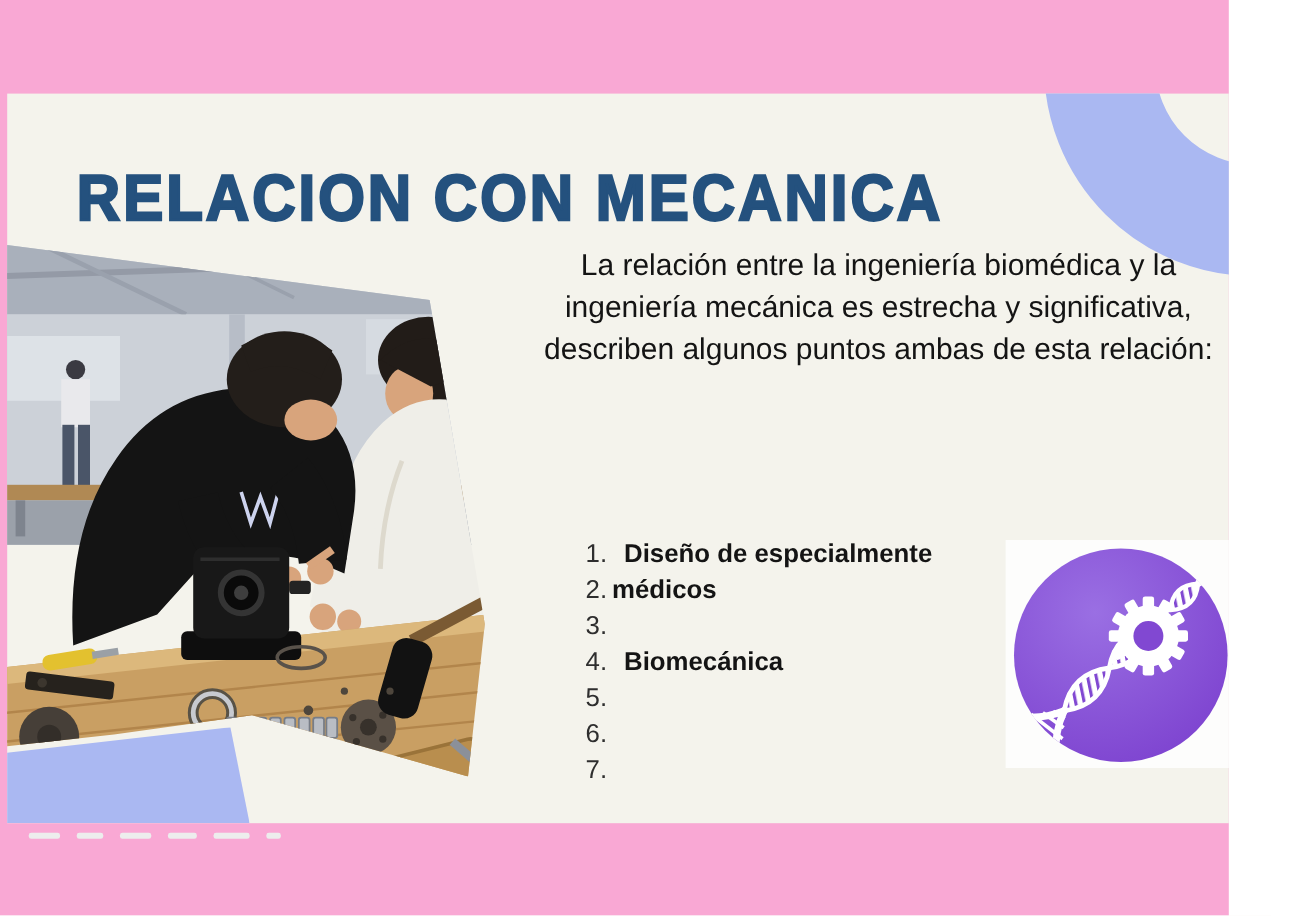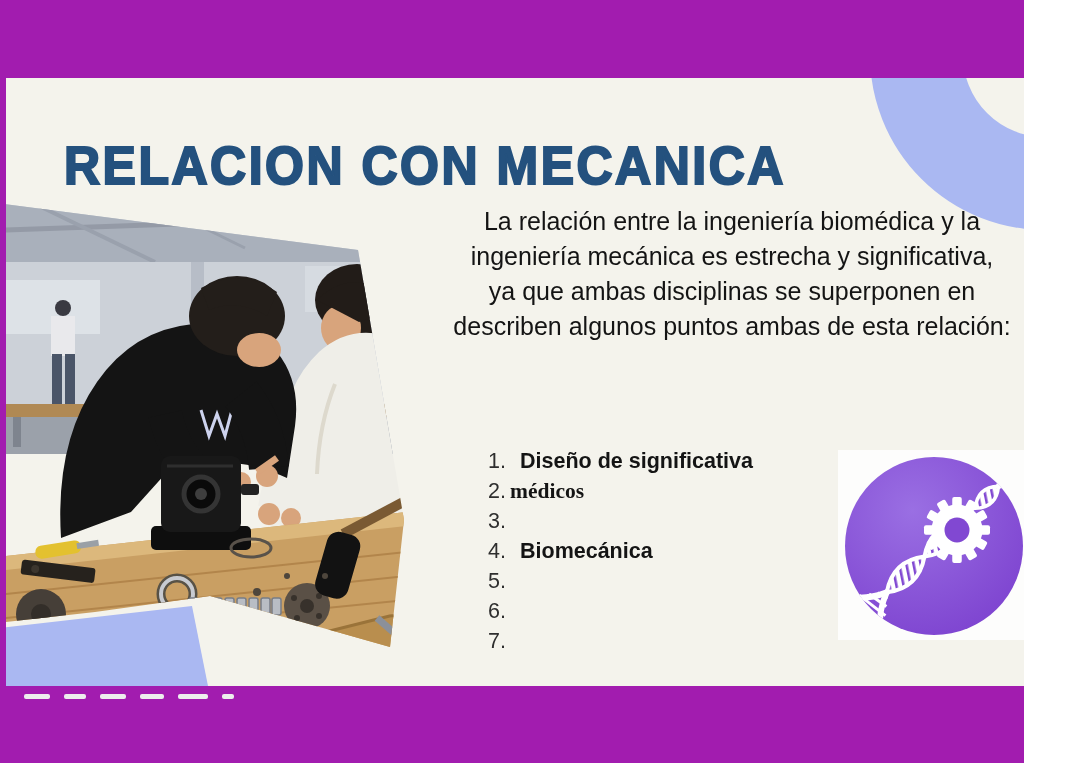--- a/index.html
+++ b/index.html
@@ -1,16 +1,16 @@
 <!DOCTYPE html>
 <html><head>
 <meta charset="utf-8">
 <style>
   html,body{margin:0;padding:0;background:#ffffff;}
-  #canvas{position:relative;width:1024px;height:763px;background:#a21caf;overflow:hidden;
+  #canvas{position:relative;width:1024px;height:763px;background:#f9a8d4;overflow:hidden;
           font-family:"Liberation Sans", sans-serif;}
   
   .slide{position:absolute;left:6px;top:78px;width:1067px;height:608px;background:#f4f3ec;overflow:hidden;}
 
   
   .donut{position:absolute;left:864px;top:-198px;width:350px;height:350px;border-radius:50%;
          border:93px solid #aab8f2;box-sizing:border-box;}
 
   
   .blue-poly{position:absolute;left:-6px;top:528px;width:210px;height:80px;background:#aab8f2;
@@ -21,21 +21,21 @@
          white-space:nowrap;}
 
   .para{position:absolute;left:419px;top:126px;width:614px;text-align:center;color:#141414;
         font-size:25px;font-weight:normal;line-height:35px;}
 
   .keypoints{position:absolute;left:482px;top:368px;font-size:21.5px;line-height:30px;color:#141414;}
   .kp-row{display:flex;align-items:baseline;}
   .kp-num{min-width:24px;font-weight:400;color:#2e2e2e;}
   .kp-label{font-weight:bold;margin-left:8px;}
   .kp-row.tight .kp-num{min-width:22px;}
-  .kp-row.tight .kp-label{margin-left:0px;font-family:Liberation Serif, serif;}
+  .kp-row.tight .kp-label{margin-left:0px;}
 
   
   .photo{position:absolute;left:-1px;top:126px;width:402px;height:444px;
          clip-path:polygon(0 0,353px 46px,399px 316px,385px 443px,205px 392px,90px 408px,0 418px);}
   .photo svg{display:block;}
 
   
   .badge-card{position:absolute;left:832px;top:372px;width:190px;height:190px;background:#fdfdfc;}
 
   
@@ -50,28 +50,27 @@
   <div class="slide">
 
     <div class="donut"></div>
     <div class="blue-poly"></div>
 
     <h1 class="title">RELACION CON MECANICA</h1>
 
     <div class="para">
       <div>La relación entre la ingeniería biomédica y la</div>
       <div>ingeniería mecánica es estrecha y significativa,</div>
-      <div>ya que ambas disciplinas se superponen en</div>
       <div>describen algunos puntos ambas de esta relación:</div>
     </div>
 
     <div class="keypoints">
       <div class="kp-row">
         <span class="kp-num">1.</span>
-        <span class="kp-label">Diseño de significativa</span>
+        <span class="kp-label">Diseño de especialmente</span>
       </div>
       <div class="kp-row tight">
         <span class="kp-num">2.</span>
         <span class="kp-label">médicos</span>
       </div>
       <div class="kp-row">
         <span class="kp-num">3.</span>
       </div>
       <div class="kp-row">
         <span class="kp-num">4.</span>

